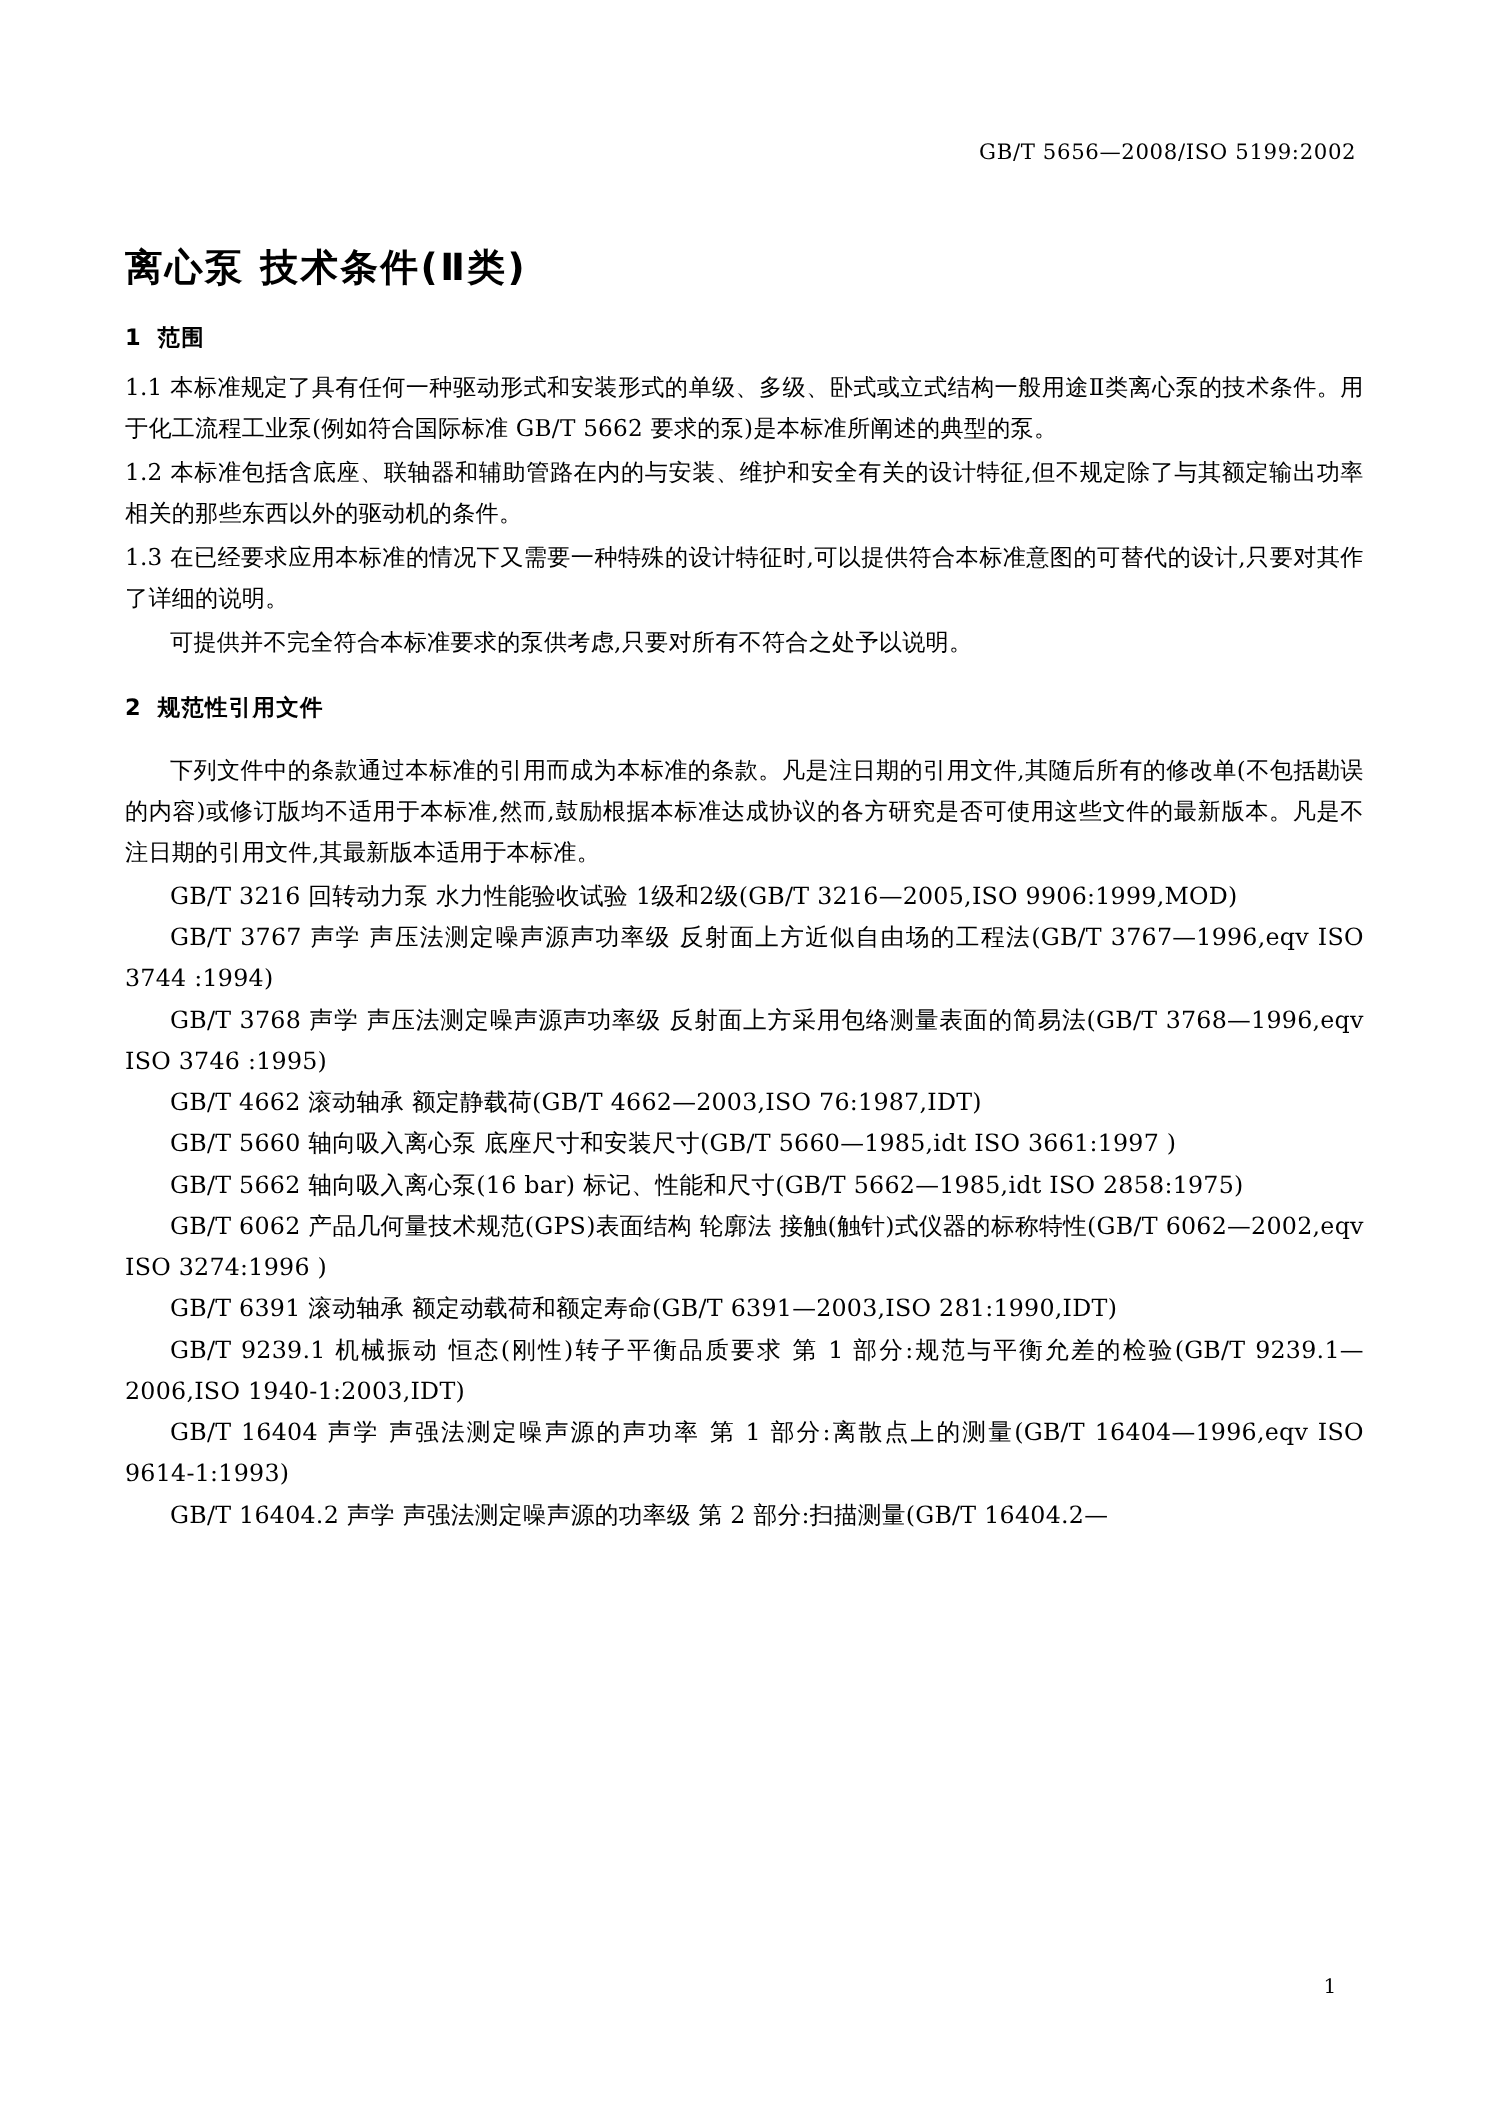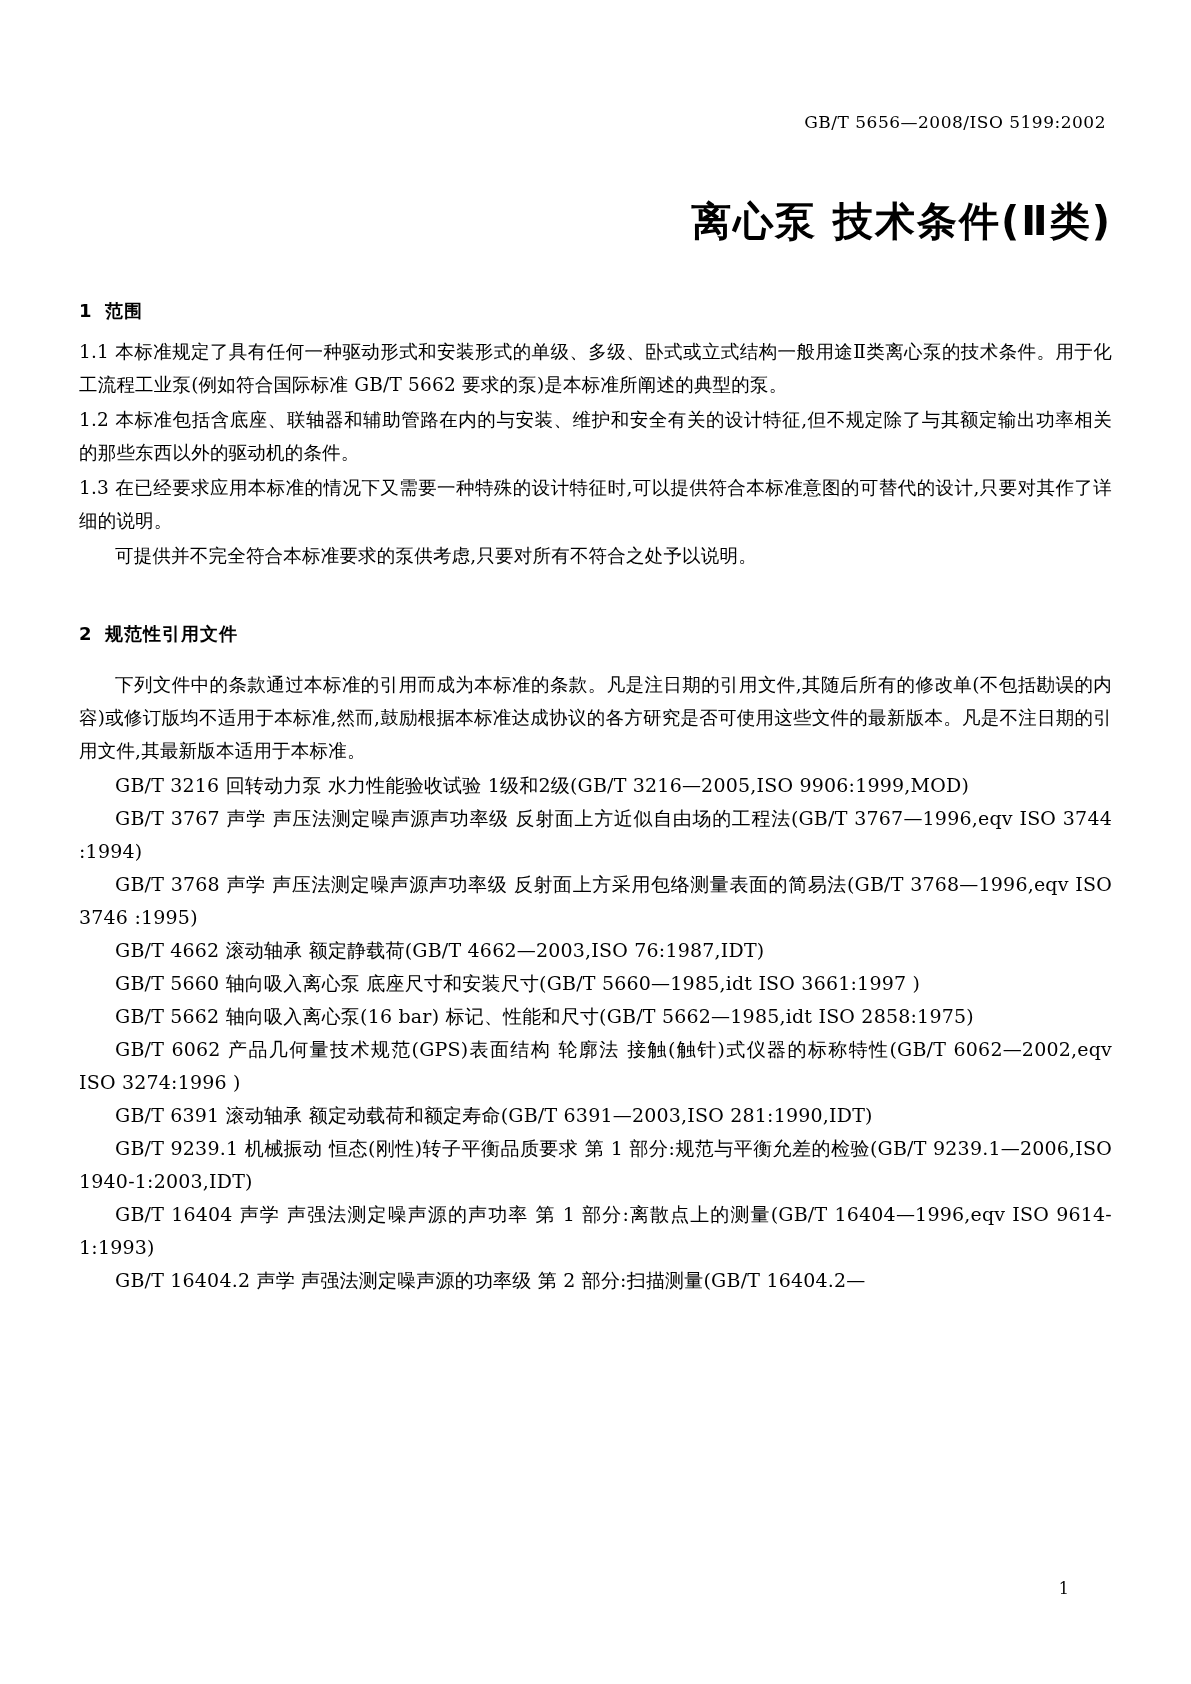--- a/index.html
+++ b/index.html
@@ -13,44 +13,44 @@
     font-family: "DejaVu Serif", "Liberation Serif", serif;
     color: #000000;
     position: relative;
     overflow: hidden;
   }
   .page {
     position: relative;
     width: 1191px;
     height: 1684px;
     box-sizing: border-box;
-    padding: 0 79px;
+    padding: 0 100px;
   }
   .header {
     text-align: right;
     font-size: 17px;
     letter-spacing: 0.5px;
     padding-top: 112px;
     padding-right: 6px;
     font-family: "DejaVu Serif", "Liberation Serif", serif;
   }
   .doc-title {
-    text-align: right;
-    font-size: 40px;
+    text-align: left;
+    font-size: 30px;
     font-weight: bold;
     font-family: "DejaVu Sans", "Liberation Sans", sans-serif;
     letter-spacing: 2px;
     margin-top: 62px;
     margin-bottom: 0;
   }
   .section-head {
     font-size: 18px;
     font-weight: bold;
     font-family: "DejaVu Sans", "Liberation Sans", sans-serif;
-    margin-top: 50px;
+    margin-top: 23px;
     margin-bottom: 12px;
     letter-spacing: 1px;
   }
   .section-head .num {
     display: inline-block;
     min-width: 26px;
   }
   .para {
     font-size: 18.5px;
     line-height: 33px;

